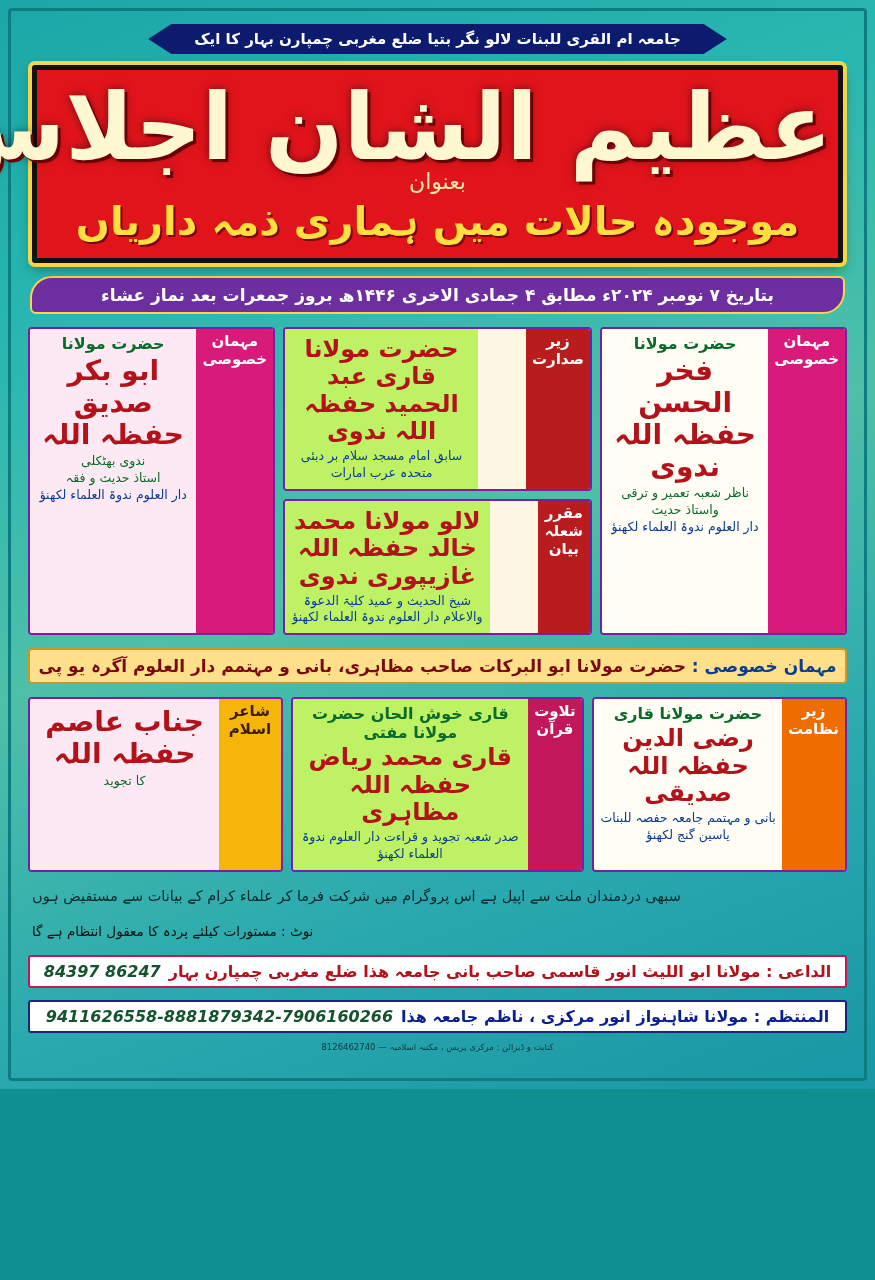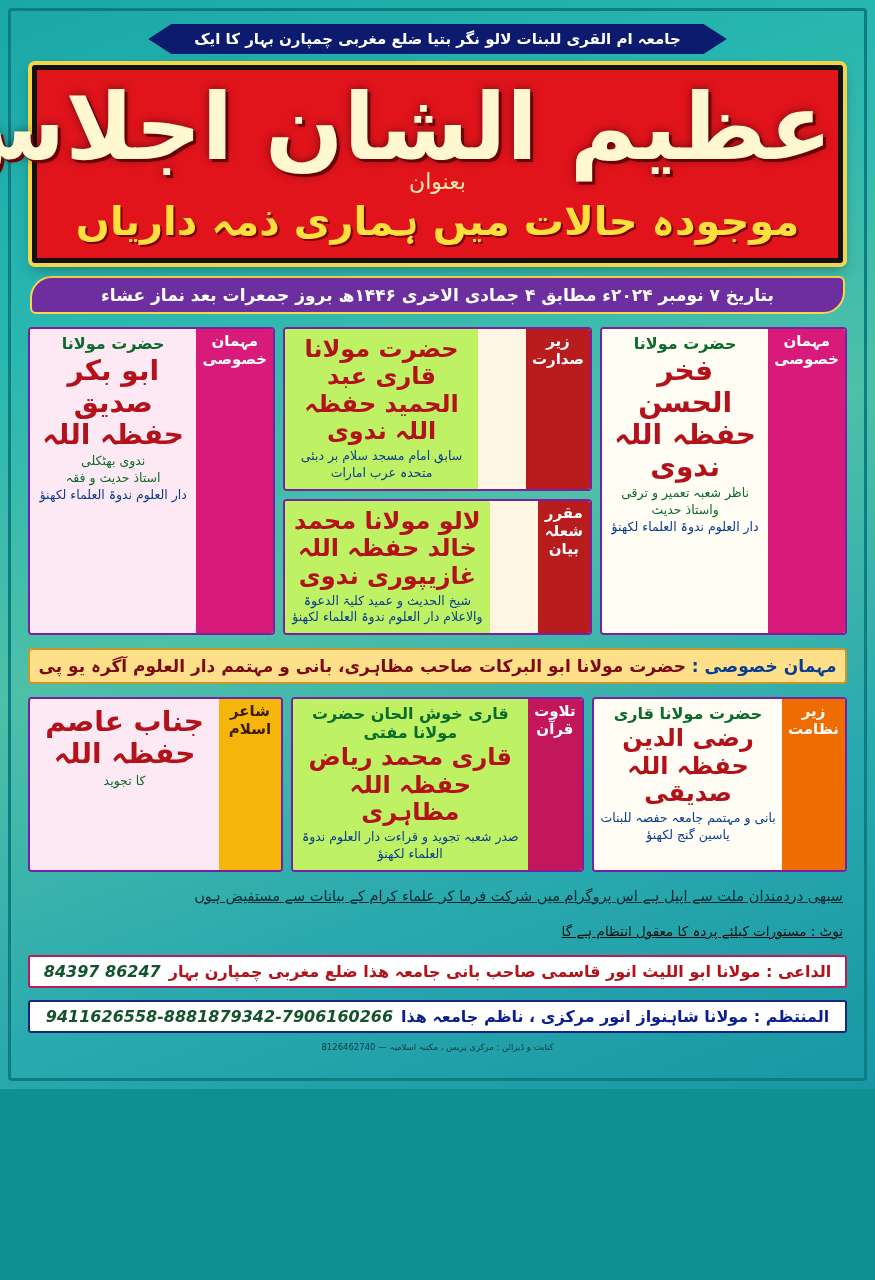--- a/index.html
+++ b/index.html
@@ -174,26 +174,25 @@
     margin: 8px 14px 0 14px;
     direction: rtl;
   }
   .head-gold { background: #f5b50a; color: #3a1d00; }
   .head-magenta { background: #c2185b; }
   .head-orange { background: #ef6c00; }
 
   
   .appeal {
     margin: 8px 18px 0 18px;
-    text-align: right;
+    text-align: left;
     direction: rtl;
     color: #06262b;
     font-size: 14.5px;
     line-height: 1.6;
-    text-decoration: underline;
   }
   .note { font-size: 13.5px; color: #111; }
 
   
   .contact {
     margin: 7px 14px 0 14px;
     background: #ffffff;
     border: 2px solid #c2185b;
     border-radius: 3px;
     padding: 5px 10px;

